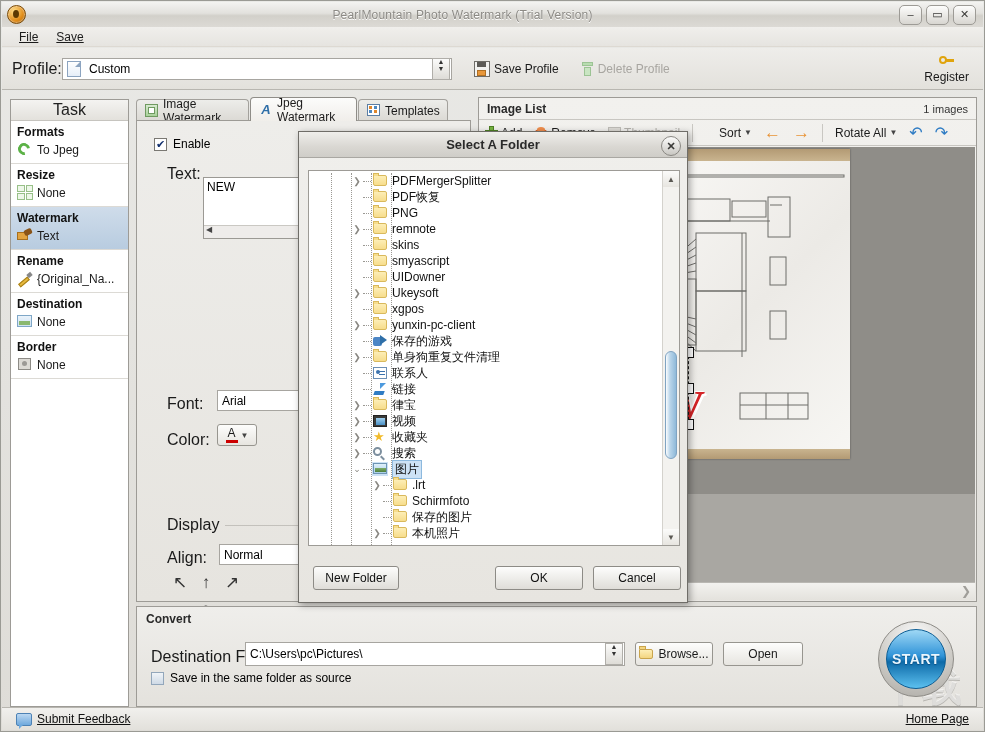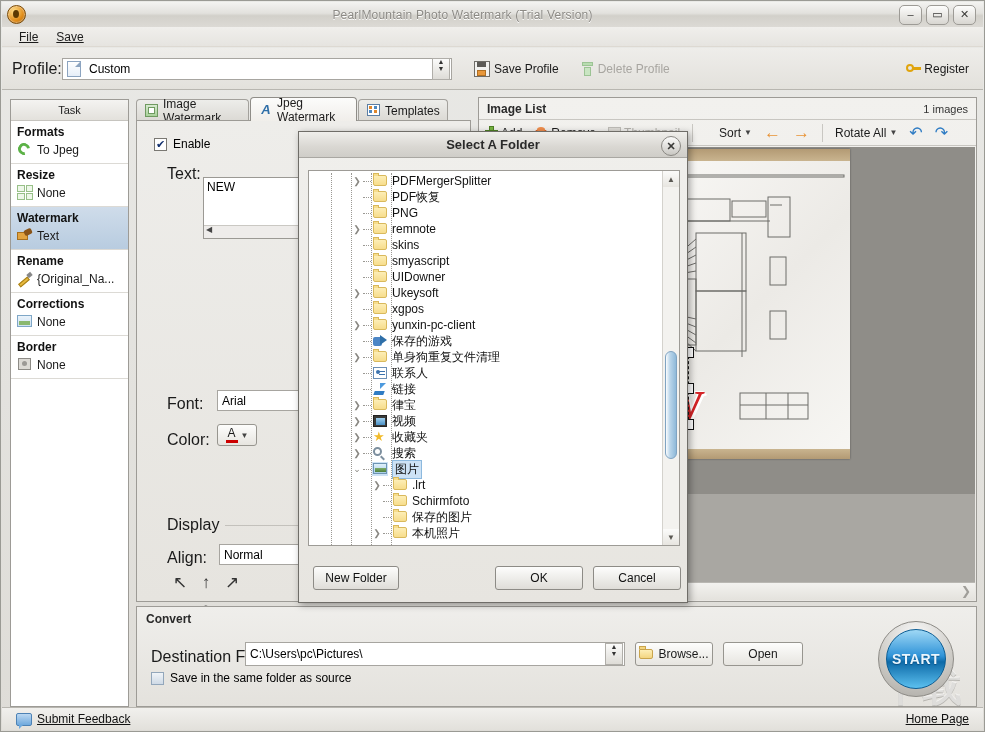--- a/index.html
+++ b/index.html
@@ -91,31 +91,31 @@
   .tbtn.disabled{color:#a8a6a1;}
   .save-ico{width:14px;height:14px;background:#f2f2f0;border:1px solid #6f6d68;position:relative;}
   .save-ico:before{content:"";position:absolute;left:2px;top:0;width:9px;height:5px;background:#5d5b57;}
   .save-ico:after{content:"";position:absolute;left:2px;bottom:0;width:9px;height:6px;background:#e8973a;border:1px solid #b06f22;box-sizing:border-box;}
   .del-ico{width:13px;height:14px;position:relative;}
   .del-ico:before{content:"";position:absolute;left:1px;top:0;width:11px;height:4px;background:#b8dcb0;border:1px solid #9cc394;box-sizing:border-box;}
   .del-ico:after{content:"";position:absolute;left:3px;top:5px;width:7px;height:9px;background:#c9e5c2;border:1px solid #9cc394;box-sizing:border-box;}
   .key-ico{width:15px;height:13px;position:relative;}
   .key-ico:before{content:"";position:absolute;left:0;top:2px;width:8px;height:8px;border:2px solid #e0a40d;border-radius:50%;box-sizing:border-box;}
   .key-ico:after{content:"";position:absolute;left:7px;top:5px;width:8px;height:3px;background:#e0a40d;}
-  .register{position:absolute;right:14px;display:flex;align-items:center;gap:3px;}
+  .register{position:absolute;right:14px;display:flex;align-items:center;gap:3px;flex-direction:column;}
   
   .taskpanel{
     position:absolute;left:9px;top:98px;width:119px;height:608px;
     background:#fff;border:1px solid #9d9b96;box-sizing:border-box;
   }
   .task-head{
     height:20px;background:linear-gradient(#f4f3f1,#e3e1dc);
     border-bottom:1px solid #c6c4bf;
     display:flex;align-items:center;justify-content:center;
-    font-size:11px;color:#222;
+    font-size:16px;color:#222;
   }
   .task-grp{border-bottom:1px solid #dcdad5;padding:4px 0 6px 0;}
   .task-grp.sel{background:linear-gradient(#cfdcea,#b8cce0);}
   .task-grp .gtitle{font-weight:bold;font-size:12px;color:#111;padding-left:6px;margin-bottom:3px;}
   .task-grp .grow{display:flex;align-items:center;gap:4px;padding-left:6px;font-size:12px;color:#1b1b1b;}
   .mini{width:16px;height:15px;flex:none;position:relative;}
   .ic-jpeg:before{content:"";position:absolute;left:1px;top:1px;width:12px;height:12px;
     border:3px solid #5cb247;border-radius:50%;border-right-color:transparent;transform:rotate(35deg);box-sizing:border-box;}
   .ic-resize{display:grid;grid-template-columns:1fr 1fr;grid-template-rows:1fr 1fr;gap:1px;}
   .ic-resize i{background:#eef7e9;border:1px solid #98c088;display:block;}
@@ -423,21 +423,21 @@
 
     <div class="task-grp">
       <div class="gtitle">Rename</div>
       <div class="grow">
           <span class="mini ic-pencil"></span>
           <span>{Original_Na...</span>
         </div>
     </div>
 
     <div class="task-grp">
-      <div class="gtitle">Corrections</div>
+      <div class="gtitle">Destination</div>
       <div class="grow">
           <span class="mini ic-corr"></span>
           <span>None</span>
         </div>
     </div>
 
     <div class="task-grp">
       <div class="gtitle">Border</div>
       <div class="grow">
           <span class="mini ic-border"></span>

